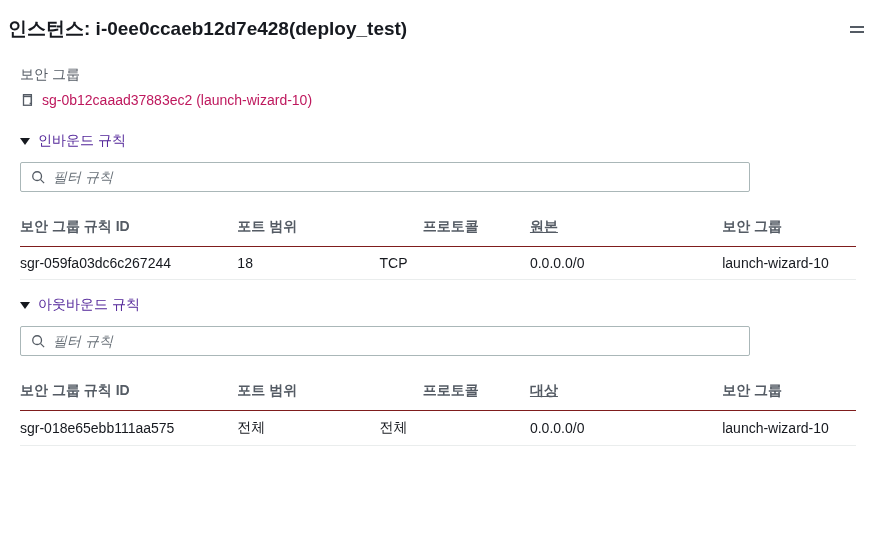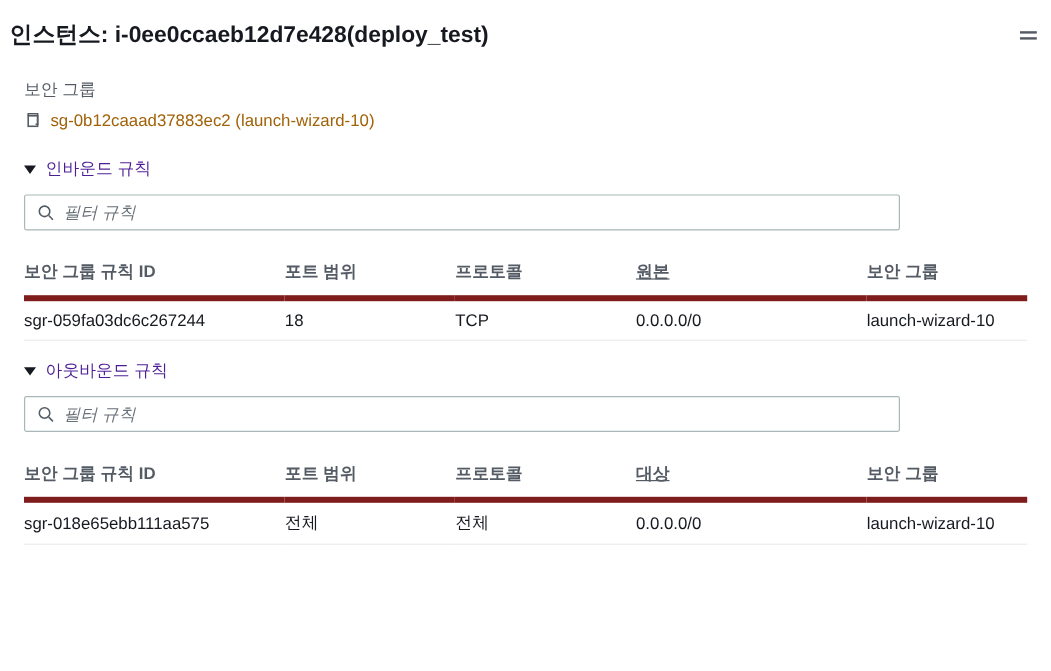--- a/index.html
+++ b/index.html
@@ -52,21 +52,21 @@
       gap: 8px;
       margin-bottom: 24px;
     }
     .copy-icon {
       width: 14px;
       height: 14px;
       cursor: pointer;
       color: #545b64;
     }
     .sg-link {
-      color: #a16207;
+      color: #be185d;
       text-decoration: none;
       font-size: 14px;
       cursor: pointer;
     }
     .rules-header {
       display: flex;
       align-items: center;
       gap: 8px;
       margin: 16px 0 12px 0;
       cursor: pointer;
@@ -115,34 +115,34 @@
       width: 100%;
       border-collapse: collapse;
       margin-bottom: 12px;
     }
     thead th {
       text-align: left;
       font-size: 14px;
       font-weight: 700;
       color: #545b64;
       padding: 10px 8px 10px 0;
-      border-bottom: 5px solid #7f1d1d;
+      border-bottom: 1px solid #7f1d1d;
     }
     tbody td {
       padding: 8px 8px 8px 0;
       font-size: 14px;
       color: #16191f;
       border-bottom: 1px solid transparent;
     }
     tbody tr:last-child td {
       border-bottom: 1px solid #eaeded;
     }
     .col-id { width: 26%; }
     .col-port { width: 17%; }
-    .col-proto { width: 18%; }
+    .col-proto { width: 18%; text-align: center; }
     .col-source { width: 23%; text-decoration: underline; }
     .col-sg { width: 16%; }
   </style>
 </head>
 <body>
 
 <div class="header">
   <h1 class="page-title">인스턴스: i-0ee0ccaeb12d7e428(deploy_test)</h1>
   <div class="menu-icon">
     <span></span>

